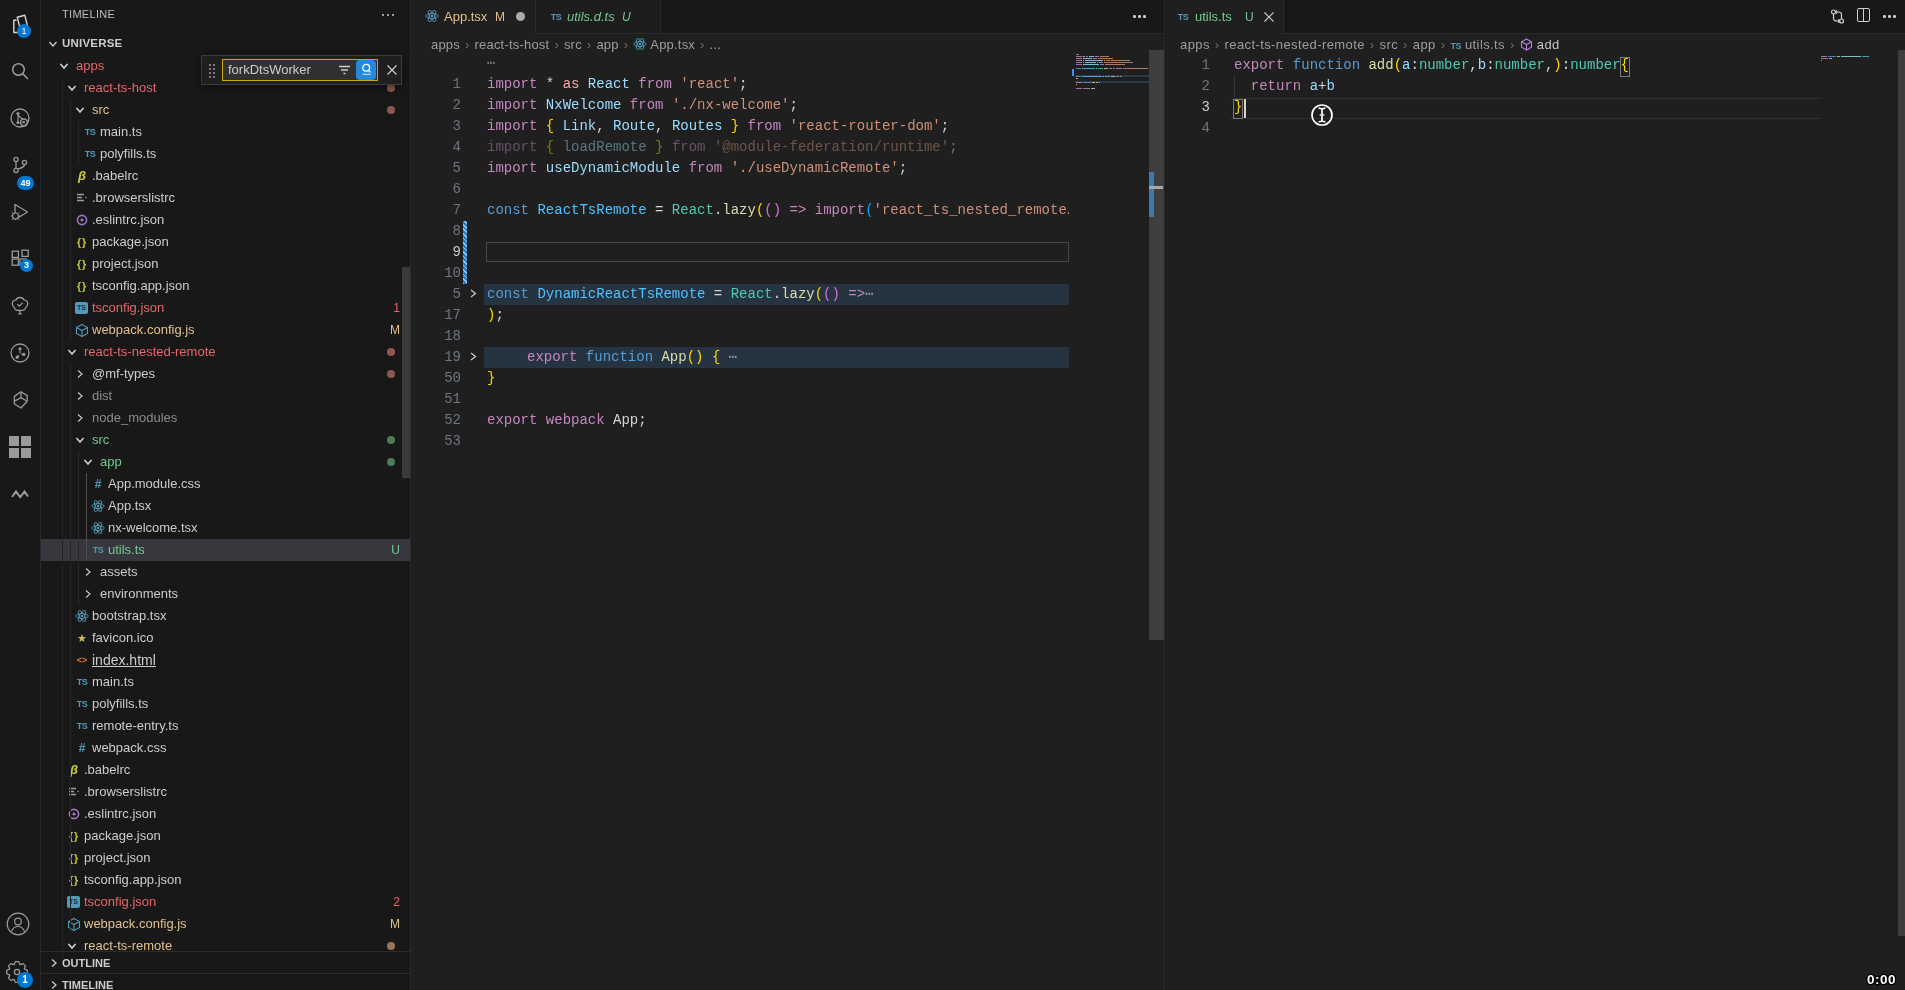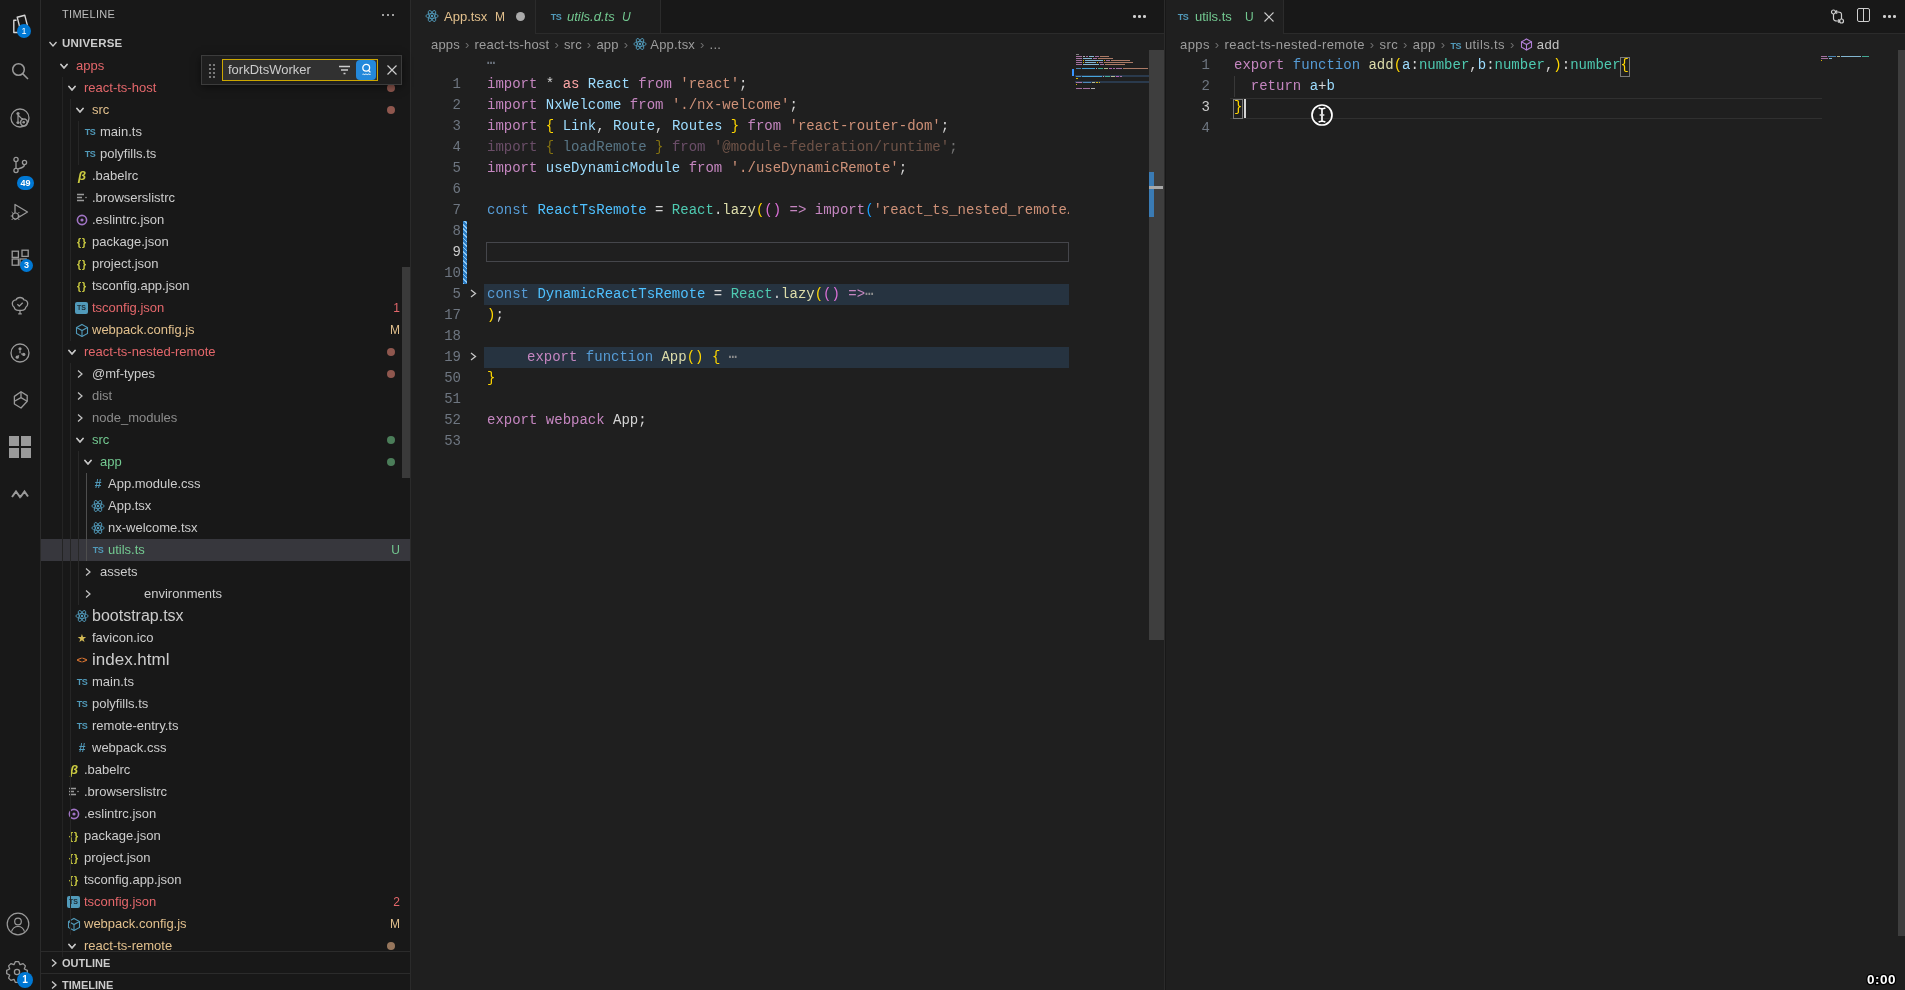--- a/index.html
+++ b/index.html
@@ -203,35 +203,35 @@
 <div class="a" style="left:380px;top:539px;width:20px;height:22px;line-height:22px;font-size:12px;color:#73c991;text-align:right;">U</div>
 <div class="a" style="left:41px;top:561px;width:369px;height:22px;"></div>
 <svg class="a" style="left:82px;top:566px" width="12" height="12" viewBox="0 0 12 12" fill="none">
     <path d="M4 2.5l4 3.5-4 3.5" stroke="#c5c5c5" stroke-width="1.2"></path>
   </svg>
 <div class="a" style="left:100px;top:561px;height:22px;line-height:22px;font-size:13px;color:#cccccc;white-space:nowrap;z-index:2;">assets</div>
 <div class="a" style="left:41px;top:583px;width:369px;height:22px;"></div>
 <svg class="a" style="left:82px;top:588px" width="12" height="12" viewBox="0 0 12 12" fill="none">
     <path d="M4 2.5l4 3.5-4 3.5" stroke="#c5c5c5" stroke-width="1.2"></path>
   </svg>
-<div class="a" style="left:100px;top:583px;height:22px;line-height:22px;font-size:13px;color:#cccccc;white-space:nowrap;z-index:2;margin-left:44px;">environments</div>
+<div class="a" style="left:100px;top:583px;height:22px;line-height:22px;font-size:13px;color:#cccccc;white-space:nowrap;z-index:2;">environments</div>
 <div class="a" style="left:41px;top:605px;width:369px;height:22px;"></div>
 <svg class="a" style="left:75px;top:609px" width="14" height="14" viewBox="0 0 16 16" fill="none">
     <circle cx="8" cy="8" r="1.4" fill="#519aba"></circle>
     <ellipse cx="8" cy="8" rx="7" ry="2.8" stroke="#519aba" stroke-width="1"></ellipse>
     <ellipse cx="8" cy="8" rx="7" ry="2.8" stroke="#519aba" stroke-width="1" transform="rotate(60 8 8)"></ellipse>
     <ellipse cx="8" cy="8" rx="7" ry="2.8" stroke="#519aba" stroke-width="1" transform="rotate(120 8 8)"></ellipse>
   </svg>
-<div class="a" style="left:92px;top:605px;height:22px;line-height:22px;font-size:16px;color:#cccccc;white-space:nowrap;z-index:2;">bootstrap.tsx</div>
+<div class="a" style="left:92px;top:605px;height:22px;line-height:22px;font-size:13px;color:#cccccc;white-space:nowrap;z-index:2;">bootstrap.tsx</div>
 <div class="a" style="left:41px;top:627px;width:369px;height:22px;"></div>
 <div class="a" style="left:75px;top:628px;width:14px;height:20px;font-size:11px;color:#d3ba55;line-height:20px;text-align:center;">★</div>
 <div class="a" style="left:92px;top:627px;height:22px;line-height:22px;font-size:13px;color:#cccccc;white-space:nowrap;z-index:2;">favicon.ico</div>
 <div class="a" style="left:41px;top:649px;width:369px;height:22px;"></div>
 <div class="a" style="left:73px;top:651px;width:18px;height:18px;font-size:9px;font-weight:700;color:#e37933;line-height:18px;text-align:center;">&lt;&gt;</div>
-<div class="a" style="left:92px;top:649px;height:22px;line-height:22px;font-size:17px;color:#cccccc;white-space:nowrap;z-index:2;">index.html</div>
+<div class="a" style="left:92px;top:649px;height:22px;line-height:22px;font-size:14px;color:#cccccc;white-space:nowrap;z-index:2;text-decoration:underline;">index.html</div>
 <div class="a" style="left:41px;top:671px;width:369px;height:22px;"></div>
 <div class="a" style="left:74px;top:674px;width:16px;height:16px;font-size:9px;font-weight:700;color:#519aba;line-height:16px;text-align:center;letter-spacing:-0.5px;">TS</div>
 <div class="a" style="left:92px;top:671px;height:22px;line-height:22px;font-size:13px;color:#cccccc;white-space:nowrap;z-index:2;">main.ts</div>
 <div class="a" style="left:41px;top:693px;width:369px;height:22px;"></div>
 <div class="a" style="left:74px;top:696px;width:16px;height:16px;font-size:9px;font-weight:700;color:#519aba;line-height:16px;text-align:center;letter-spacing:-0.5px;">TS</div>
 <div class="a" style="left:92px;top:693px;height:22px;line-height:22px;font-size:13px;color:#cccccc;white-space:nowrap;z-index:2;">polyfills.ts</div>
 <div class="a" style="left:41px;top:715px;width:369px;height:22px;"></div>
 <div class="a" style="left:74px;top:718px;width:16px;height:16px;font-size:9px;font-weight:700;color:#519aba;line-height:16px;text-align:center;letter-spacing:-0.5px;">TS</div>
 <div class="a" style="left:92px;top:715px;height:22px;line-height:22px;font-size:13px;color:#cccccc;white-space:nowrap;z-index:2;">remote-entry.ts</div>
 <div class="a" style="left:41px;top:737px;width:369px;height:22px;"></div>

